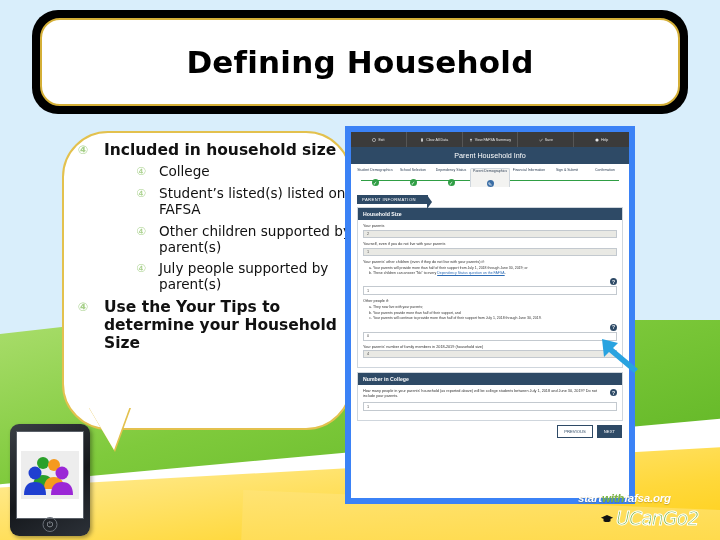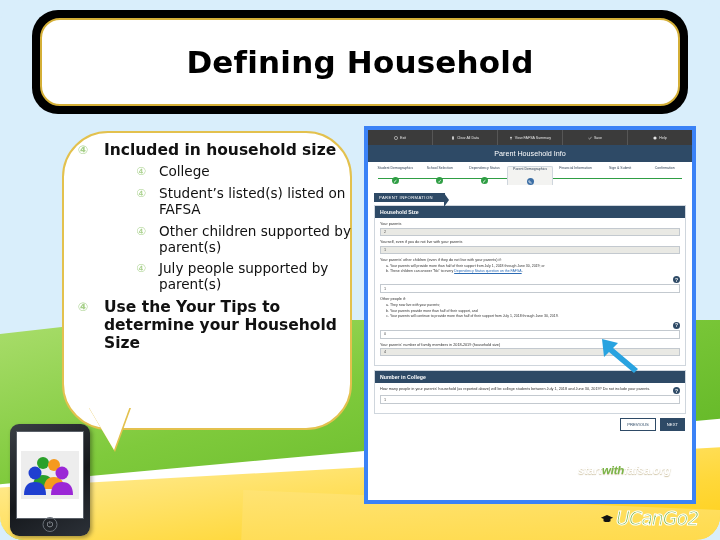--- a/index.html
+++ b/index.html
@@ -1,21 +1,21 @@
 <!DOCTYPE html>
 <html><head>
 <meta charset="utf-8">
 <style>
   html,body{margin:0;padding:0;}
   body{
     width:720px;height:540px;overflow:hidden;position:relative;
     font-family:"Liberation Sans",sans-serif;
     background:#d9eefb;
   }
-  #stage{position:absolute;inset:0;width:720px;height:540px;overflow:hidden;border-radius:24px;}
+  #stage{position:absolute;inset:0;width:720px;height:540px;overflow:hidden;}
 
   
   .bg-sky{position:absolute;left:0;top:0;width:720px;height:540px;background:#d9eefb;}
   .bg-greenwrap{position:absolute;left:0;bottom:0;width:720px;height:220px;overflow:hidden;}
   .bg-green{position:absolute;left:-40px;bottom:-10px;width:820px;height:210px;
     background:linear-gradient(170deg,#a9dd6b 0%,#7fca3c 45%,#5fb524 100%);
     transform:rotate(-6.5deg);transform-origin:left bottom;border-radius:2px;}
   .bg-white-band{position:absolute;left:-40px;bottom:6px;width:820px;height:46px;background:#ffffff;
     transform:rotate(-5.2deg);transform-origin:left bottom;}
   .bg-yellow{position:absolute;left:-40px;bottom:-40px;width:820px;height:90px;
@@ -70,22 +70,22 @@
     background:linear-gradient(150deg,#3a3f45 0%,#15181c 55%,#2c3138 100%);
     border-radius:9px;box-shadow:2px 2px 4px rgba(0,0,0,.35);}
   .tablet-screen{position:absolute;left:6px;top:7px;width:68px;height:88px;background:#fff;
     border:1px solid #5a6068;box-sizing:border-box;display:flex;align-items:center;justify-content:center;}
   .tablet-home{position:absolute;left:50%;bottom:4px;transform:translateX(-50%);
     width:13px;height:13px;border-radius:50%;border:1px solid #6a7078;
     display:flex;align-items:center;justify-content:center;color:#aab0b8;font-size:8px;}
   .people{position:relative;width:58px;height:48px;background:#ededed;}
 
   
-  .shot{position:absolute;left:364px;top:126px;width:332px;height:378px;
-    background:#fff;border:4px solid #3b82f6;box-sizing:border-box;overflow:hidden;}
+  .shot{position:absolute;left:345px;top:126px;width:290px;height:378px;
+    background:#fff;border:6px solid #3b82f6;box-sizing:border-box;overflow:hidden;}
   .shot-toolbar{display:flex;height:15px;background:#3b3b3b;align-items:stretch;}
   .tb-item{flex:1;display:flex;align-items:center;justify-content:center;gap:2px;
     color:#e6e6e6;font-size:3.6px;border-right:1px solid #565656;}
   .tb-item:last-child{border-right:none;}
   .tb-ico{width:4px;height:4px;display:inline-block;}
   .shot-banner{height:17px;background:#2e4a66;color:#fff;display:flex;align-items:center;
     justify-content:center;font-size:7.2px;}
   .shot-body{background:#fff;padding:0;height:346px;position:relative;}
 
   .steps{display:flex;padding:4px 5px 0 5px;position:relative;}
@@ -118,21 +118,21 @@
     font-size:5px;display:flex;align-items:center;justify-content:center;font-weight:bold;}
   .helpinline{float:right;}
   .navrow{display:flex;justify-content:flex-end;gap:4px;padding:4px 7px 5px 0;}
   .btn{font-size:4.2px;padding:3px 6px;border:1px solid #2e4a66;}
   .btn.prev{background:#fff;color:#2e4a66;}
   .btn.next{background:#2e4a66;color:#fff;}
 
   .arrow{position:absolute;left:598px;top:333px;width:44px;height:40px;}
 
   
-  .wm-fafsa{position:absolute;left:578px;top:464px;font-size:11.5px;font-weight:bold;
+  .wm-fafsa{position:absolute;left:578px;top:492px;font-size:11.5px;font-weight:bold;
     font-style:italic;color:#fff;text-shadow:0 1px 1px rgba(120,90,0,.35);letter-spacing:-.2px;}
   .wm-fafsa .g{color:#7ab648;}
   .wm-ucan{position:absolute;left:600px;top:507px;display:flex;align-items:center;gap:2px;}
   .ucan-txt{font-size:19px;font-weight:normal;font-style:italic;color:#7ab648;
     -webkit-text-stroke:1px #ffffff;letter-spacing:-1px;font-family:"DejaVu Sans",sans-serif;}
   .cap{width:14px;height:9px;position:relative;}
 </style>
 </head>
 <body>
 

